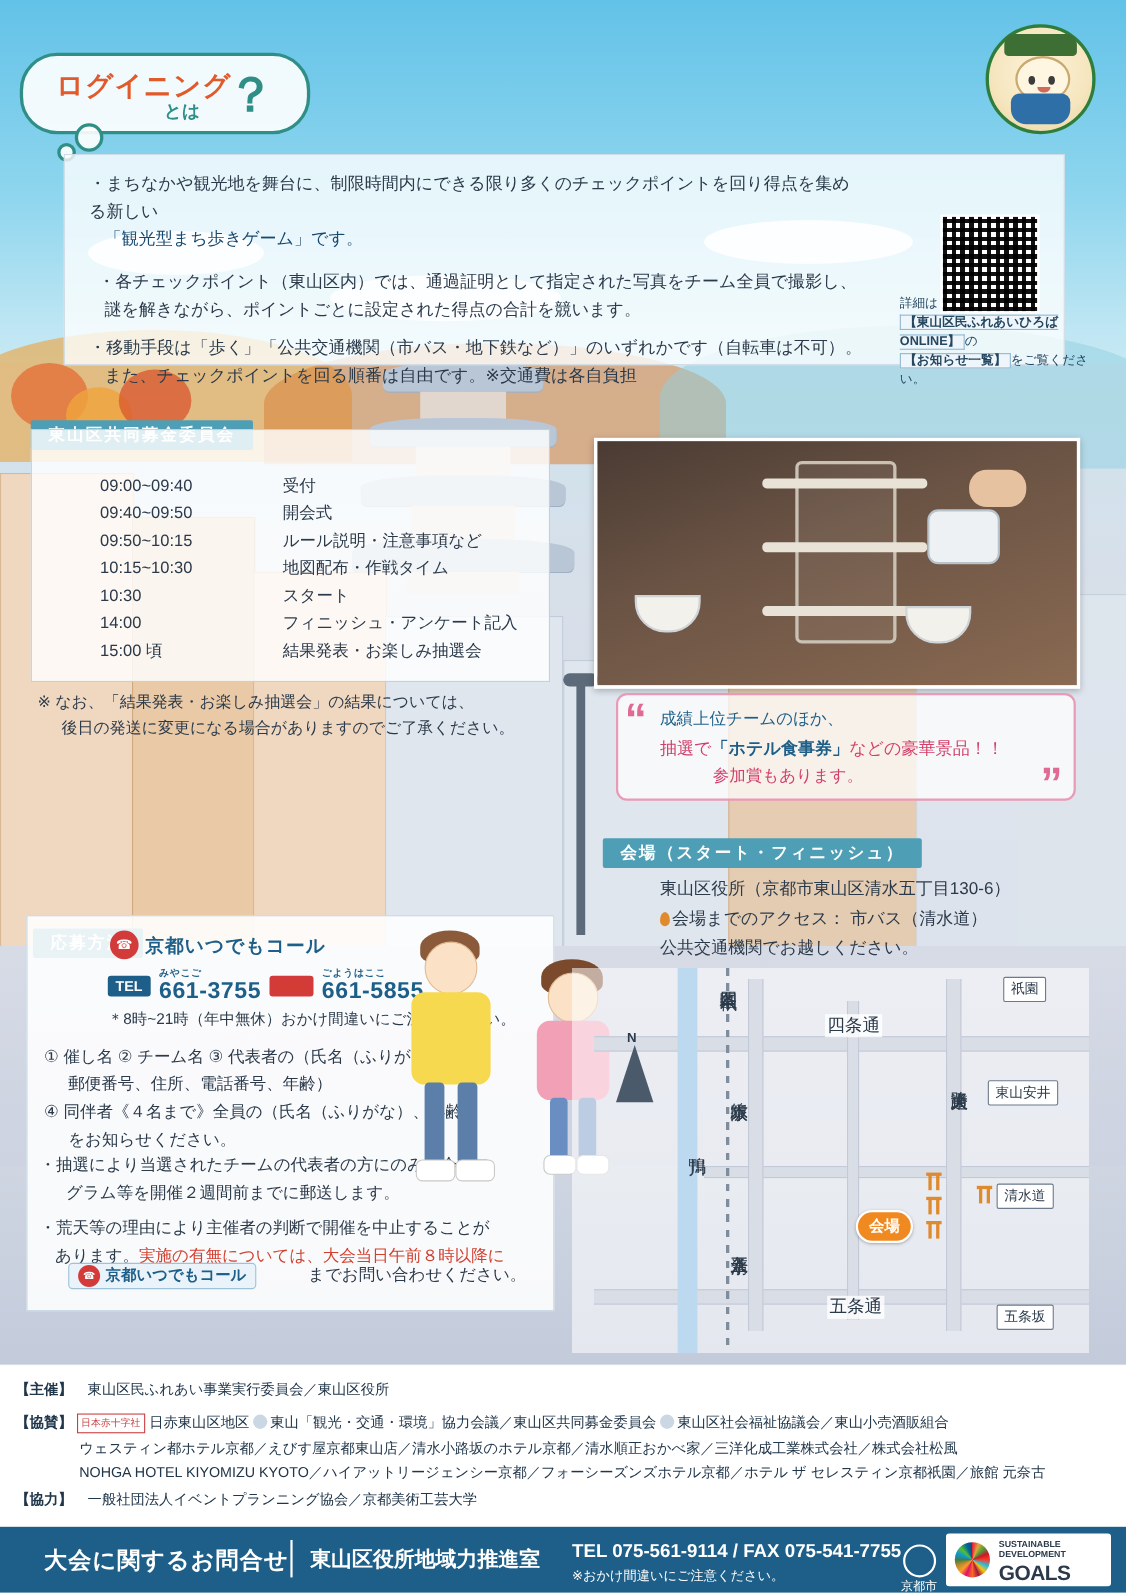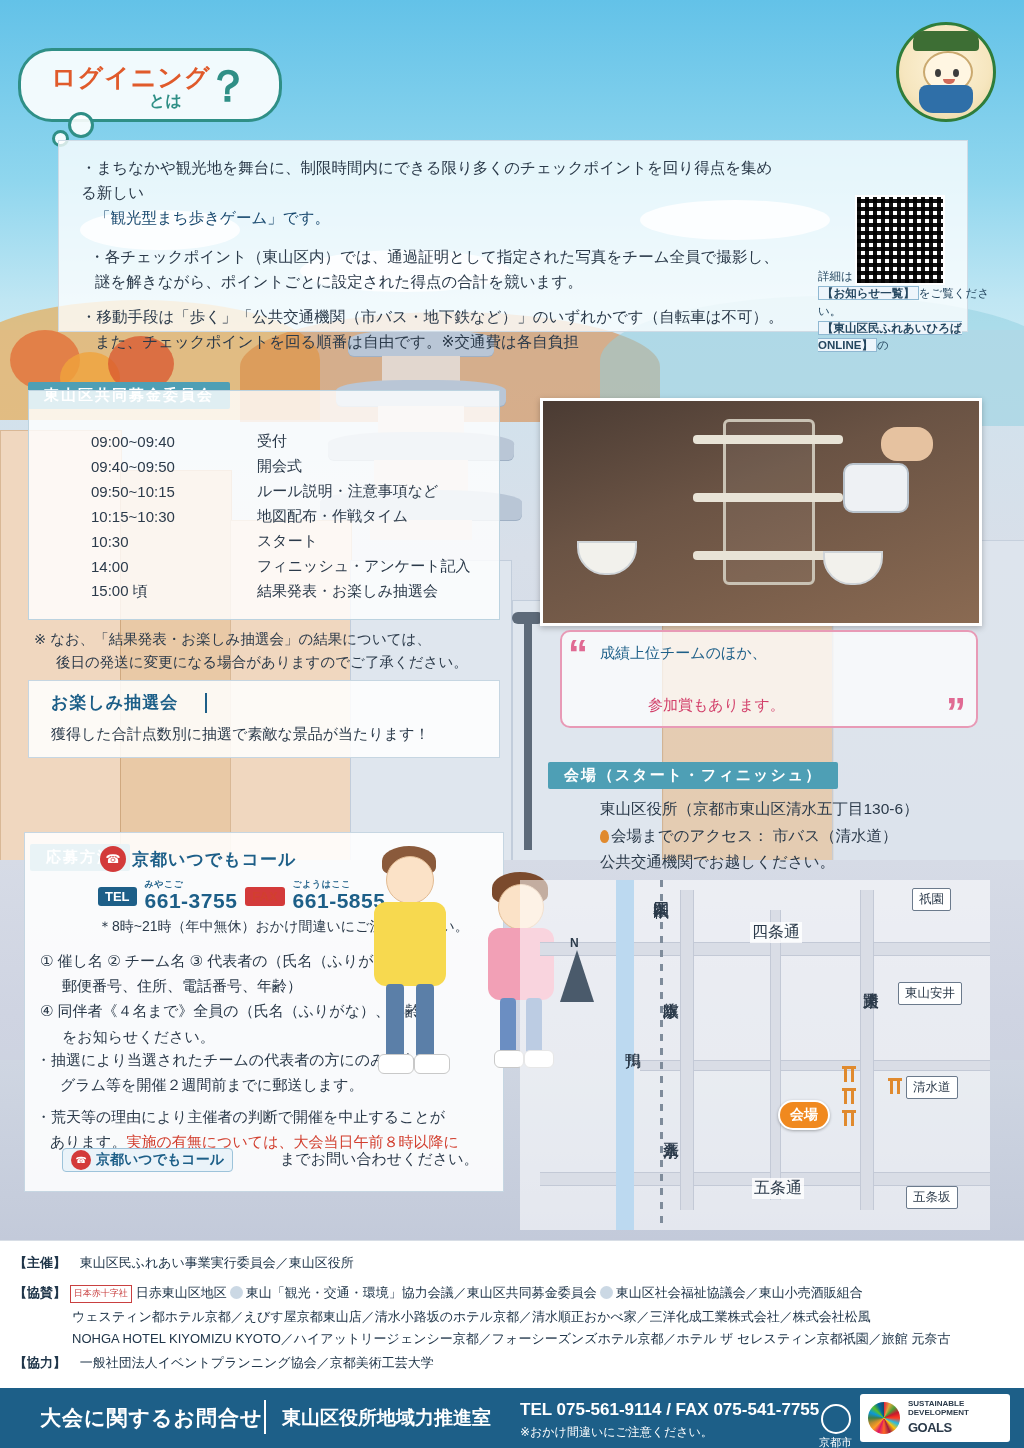--- a/index.html
+++ b/index.html
@@ -167,21 +167,21 @@
   .footer{position:absolute;left:0;top:1388px;width:1024px;height:60px;background:#1d5f88;color:#fff;}
   .footer .l1{position:absolute;left:40px;top:16px;font-size:21px;font-weight:bold;letter-spacing:1px;}
   .footer .div{position:absolute;left:264px;top:12px;width:2px;height:34px;background:#fff;}
   .footer .l2{position:absolute;left:282px;top:17px;font-size:19px;font-weight:bold;}
   .footer .l3{position:absolute;left:520px;top:12px;font-size:17px;font-weight:bold;}
   .footer .l4{position:absolute;left:520px;top:36px;font-size:12px;}
   .sdg{position:absolute;right:14px;top:6px;width:150px;height:48px;background:#fff;border-radius:3px;}
   .sdg .wheel{position:absolute;left:8px;top:8px;width:32px;height:32px;border-radius:50%;
     background:conic-gradient(#e5243b,#dda63a,#4c9f38,#c5192d,#ff3a21,#26bde2,#fcc30b,#a21942,#fd6925,#dd1367,#fd9d24,#bf8b2e,#3f7e44,#0a97d9,#56c02b,#00689d,#19486a);}
   .sdg .t1{position:absolute;left:48px;top:5px;font-size:8px;font-weight:bold;color:#2b3a4a;line-height:1.15;}
-  .sdg .t2{position:absolute;left:48px;top:26px;font-size:13px;font-weight:bold;color:#2b3a4a;letter-spacing:-.5px;}
+  .sdg .t2{position:absolute;left:48px;top:26px;font-size:19px;font-weight:bold;color:#2b3a4a;letter-spacing:-.5px;}
   .citybadge{position:absolute;right:172px;top:16px;font-size:11px;color:#fff;text-align:center;line-height:1.2;}
   .citybadge .c{width:26px;height:26px;border-radius:50%;border:2px solid #fff;margin:0 auto 2px;}
 </style>
 </head>
 <body>
 
 <div class="page">
 
   <div class="bg-sky"></div>
   <div class="cloud" style="left:80px;top:210px;width:160px;height:40px;"></div>
@@ -247,24 +247,24 @@
       <p style="margin-top:14px;text-align:center;">・各チェックポイント（東山区内）では、通過証明として指定された写真をチーム全員で撮影し、</p>
       <p style="margin-left:14px;">謎を解きながら、ポイントごとに設定された得点の合計を競います。</p>
       <p style="margin-top:9px;">・移動手段は「歩く」「公共交通機関（市バス・地下鉄など）」のいずれかです（自転車は不可）。</p>
       <p style="margin-left:14px;">また、チェックポイントを回る順番は自由です。※交通費は各自負担</p>
     </div>
     <div class="qr"></div>
   </div>
   <div class="qr-note">
     <div>詳細は</div>
     <div>
+      <span class="lbl">【東山区民ふれあいひろば ONLINE】</span><span>の</span>
+    </div>
+    <div>
       <span class="lbl">【お知らせ一覧】</span><span>をご覧ください。</span>
-    </div>
-    <div>
-      <span class="lbl">【東山区民ふれあいひろば ONLINE】</span><span>の</span>
     </div>
   </div>
 
   <div class="tab sched-tab">東山区共同募金委員会</div>
   <div class="panel sched">
     <table>
       <tbody>
           <tr>
             <td class="time">09:00~09:40</td>
             <td class="ev">受付</td>
@@ -294,41 +294,39 @@
             <td class="ev">結果発表・お楽しみ抽選会</td>
           </tr>
     </tbody>
       </table>
   </div>
   <div class="note">
     <div>※ なお、「結果発表・お楽しみ抽選会」の結果については、</div>
     <div style="margin-left:22px;">後日の発送に変更になる場合がありますのでご了承ください。</div>
   </div>
 
-  <div class="panel lottery">
-    <div class="h">お楽しみ抽選会</div>
-    <div class="bar"></div>
-    <div class="d">獲得した合計点数別に抽選で素敵な景品が当たります！</div>
-  </div>
 
   <div class="photo">
     <div class="stand"></div>
     <div class="tier" style="top:34px;"></div>
     <div class="tier" style="top:92px;"></div>
     <div class="tier" style="top:150px;"></div>
     <div class="cup" style="left:34px;top:140px;"></div>
     <div class="cup" style="left:280px;top:150px;"></div>
     <div class="pot"></div>
     <div class="hand"></div>
   </div>
 
   <div class="quote">
     <div class="mk l">“</div>
     <div class="mk r">”</div>
     <div class="q1">成績上位チームのほか、</div>
+    <div class="q2">
+      <span>抽選で</span><span class="hl">「ホテル食事券」</span><span>などの豪華景品！！</span>
+    </div>
     <div class="q3">参加賞もあります。</div>
   </div>
 
   <div class="tab venue-tab">会場（スタート・フィニッシュ）</div>
   <div class="venue">
     <div>東山区役所（京都市東山区清水五丁目130-6）</div>
     <div><span class="pin"></span><span>会場までのアクセス： 市バス（清水道）</span></div>
     <div>公共交通機関でお越しください。</div>
   </div>
 

